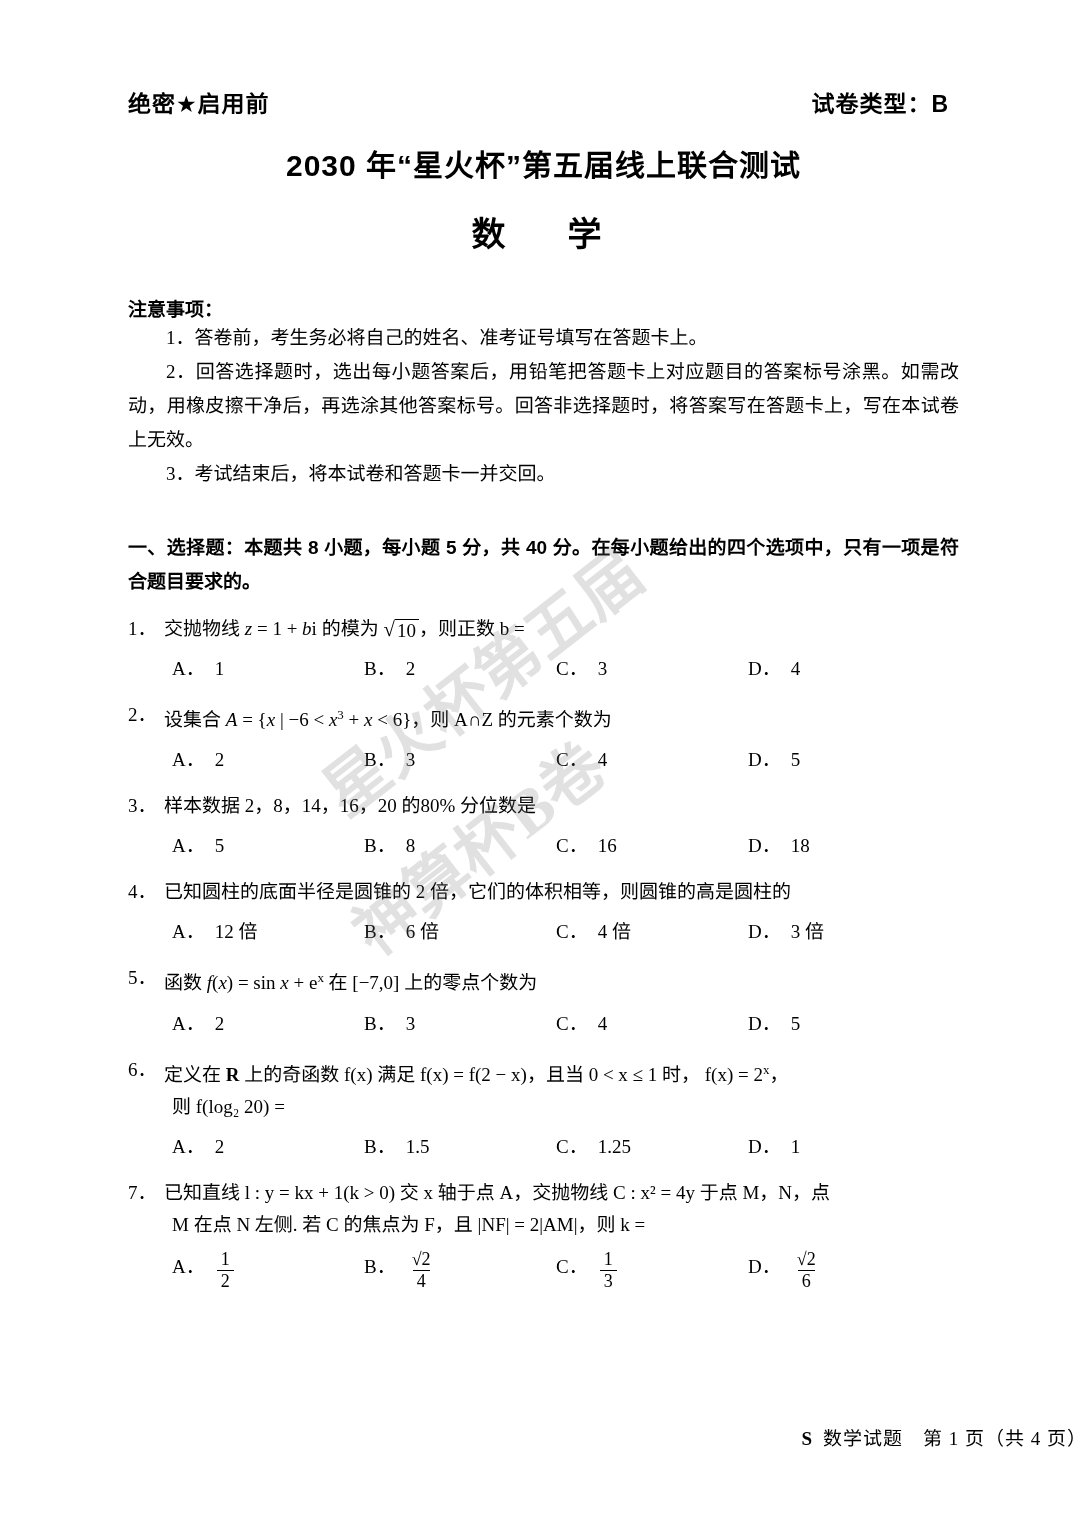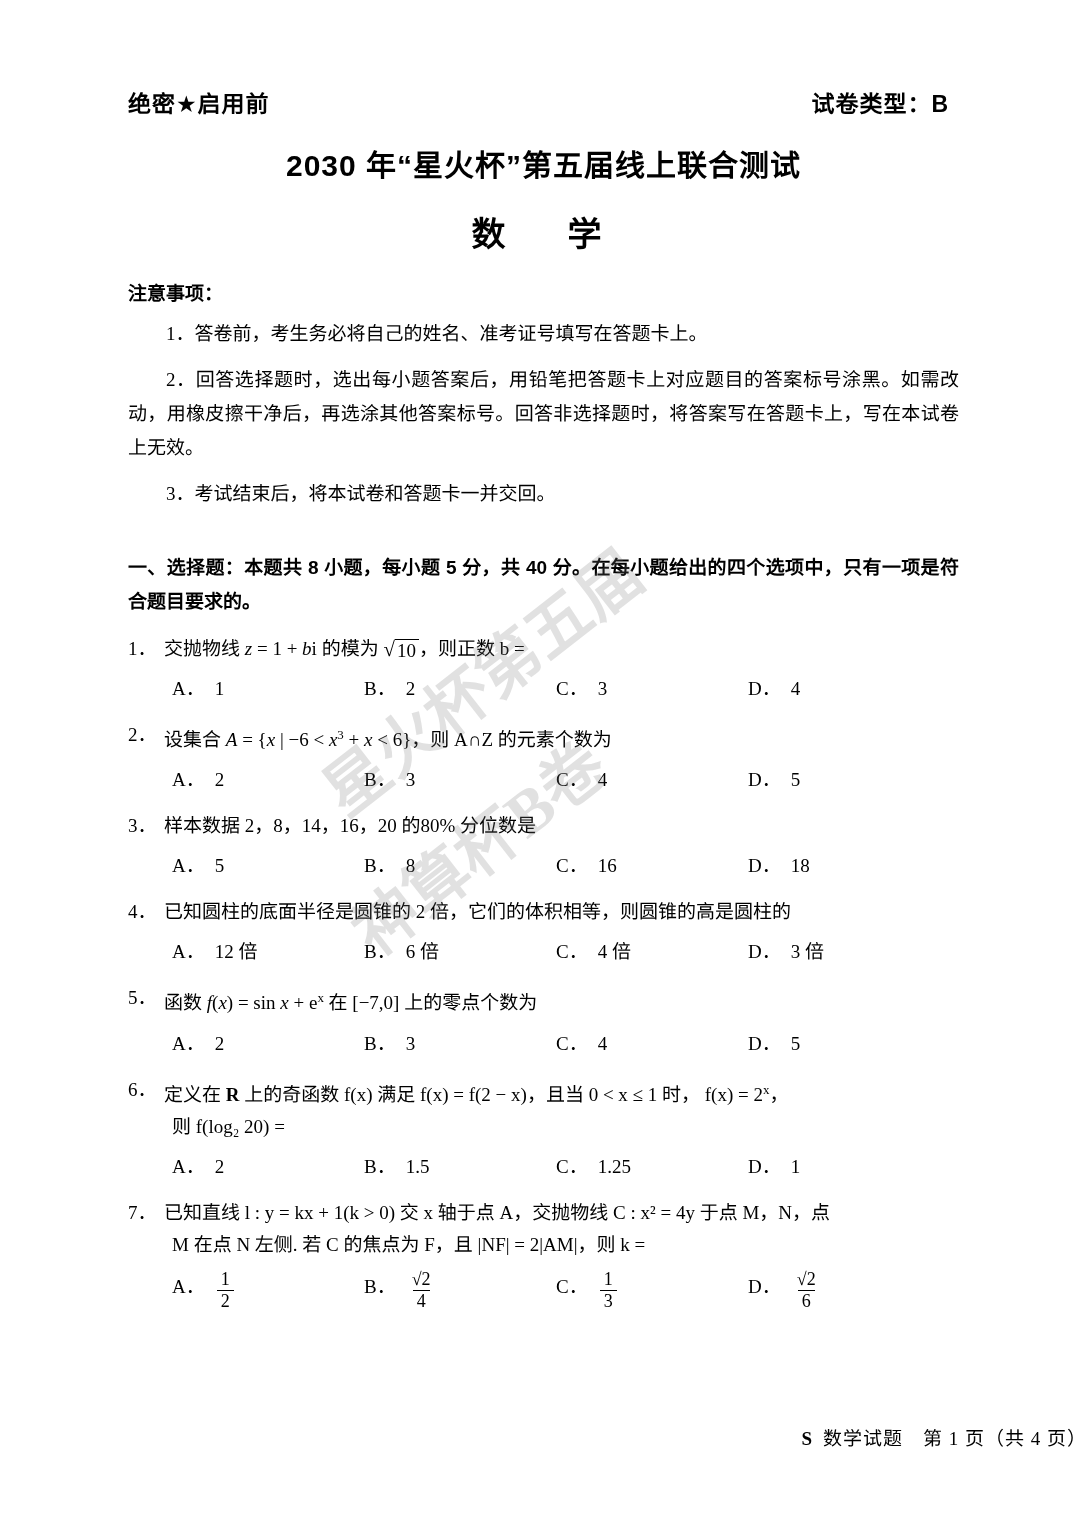--- a/index.html
+++ b/index.html
@@ -55,27 +55,27 @@
   }
   .title-sub{
     margin-top:22px;
     text-align:center;
     font-size:34px;
     font-weight:700;
     font-family:"Liberation Serif","DejaVu Serif",serif;
     letter-spacing:14px;
   }
   .notice-title{
-    margin-top:22px;
+    margin-top:38px;
     font-size:19px;
     font-weight:700;
     font-family:"Liberation Sans","DejaVu Sans",sans-serif;
   }
   .notice-p{
-    margin-top:12px;
+    margin-top:0;
     font-size:19px;
     line-height:34px;
     text-indent:2em;
     text-align:justify;
   }
   .section-head{
     margin-top:40px;
     font-size:19px;
     font-weight:700;
     line-height:34px;

